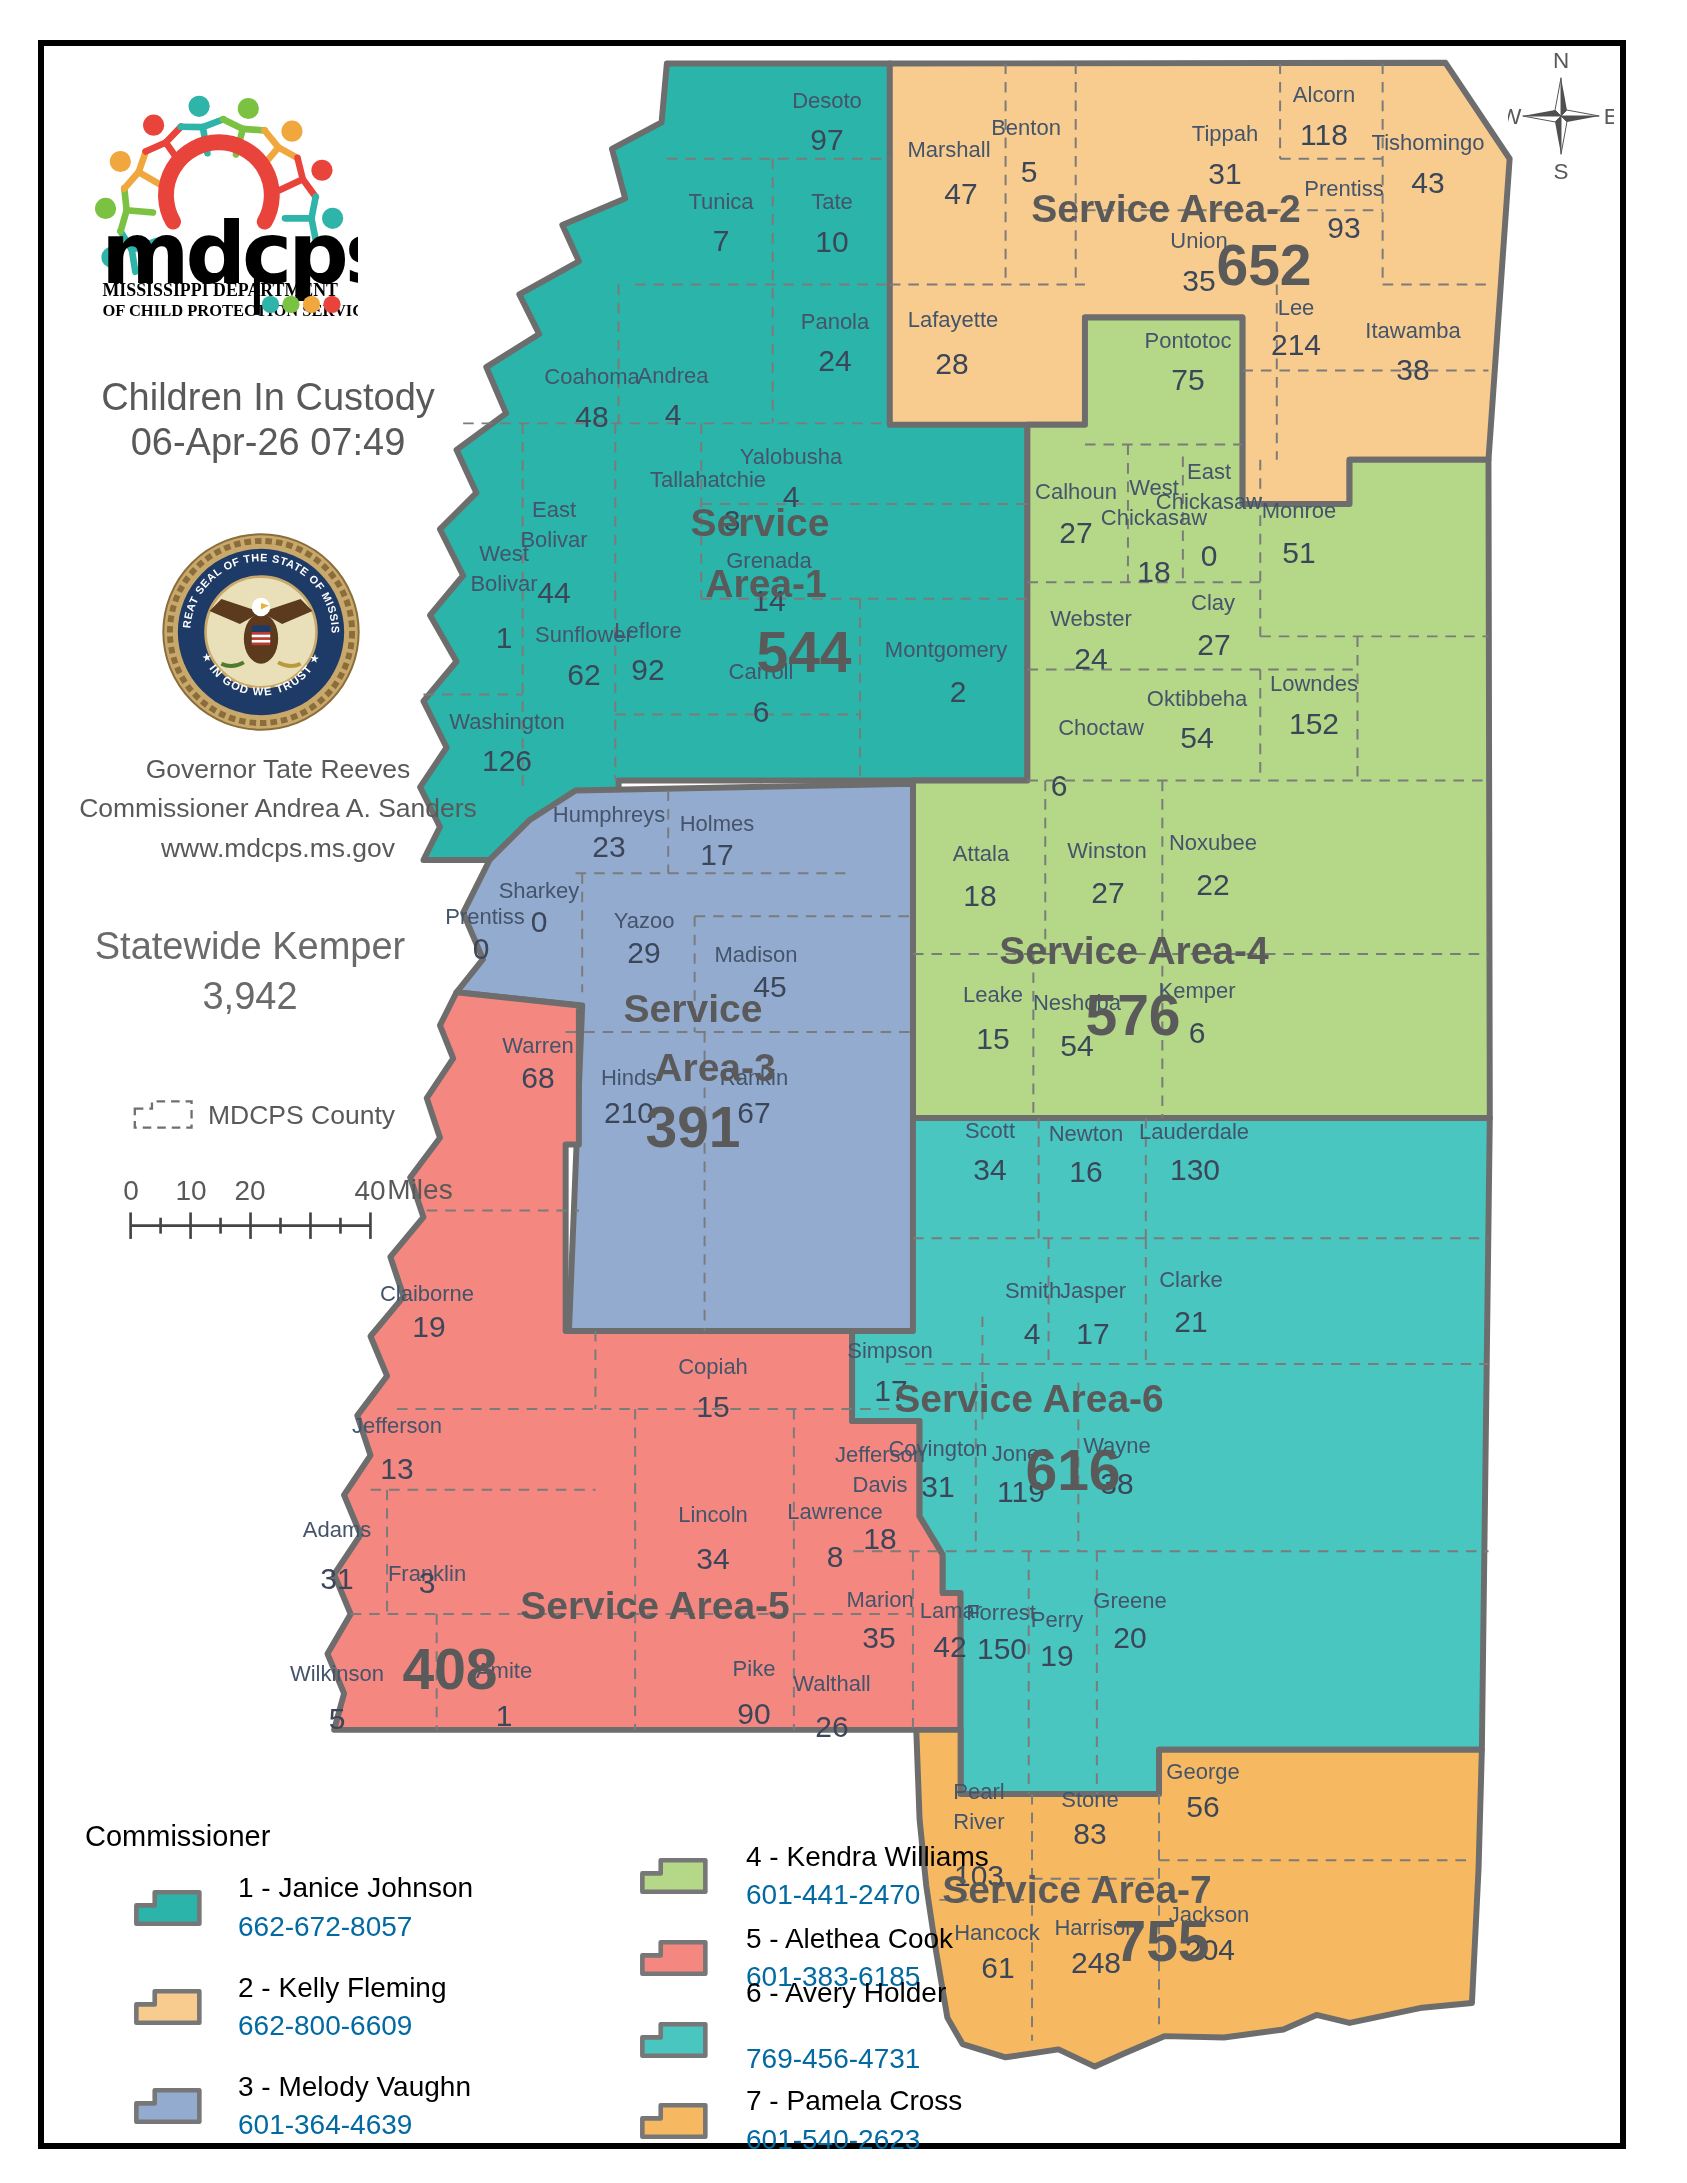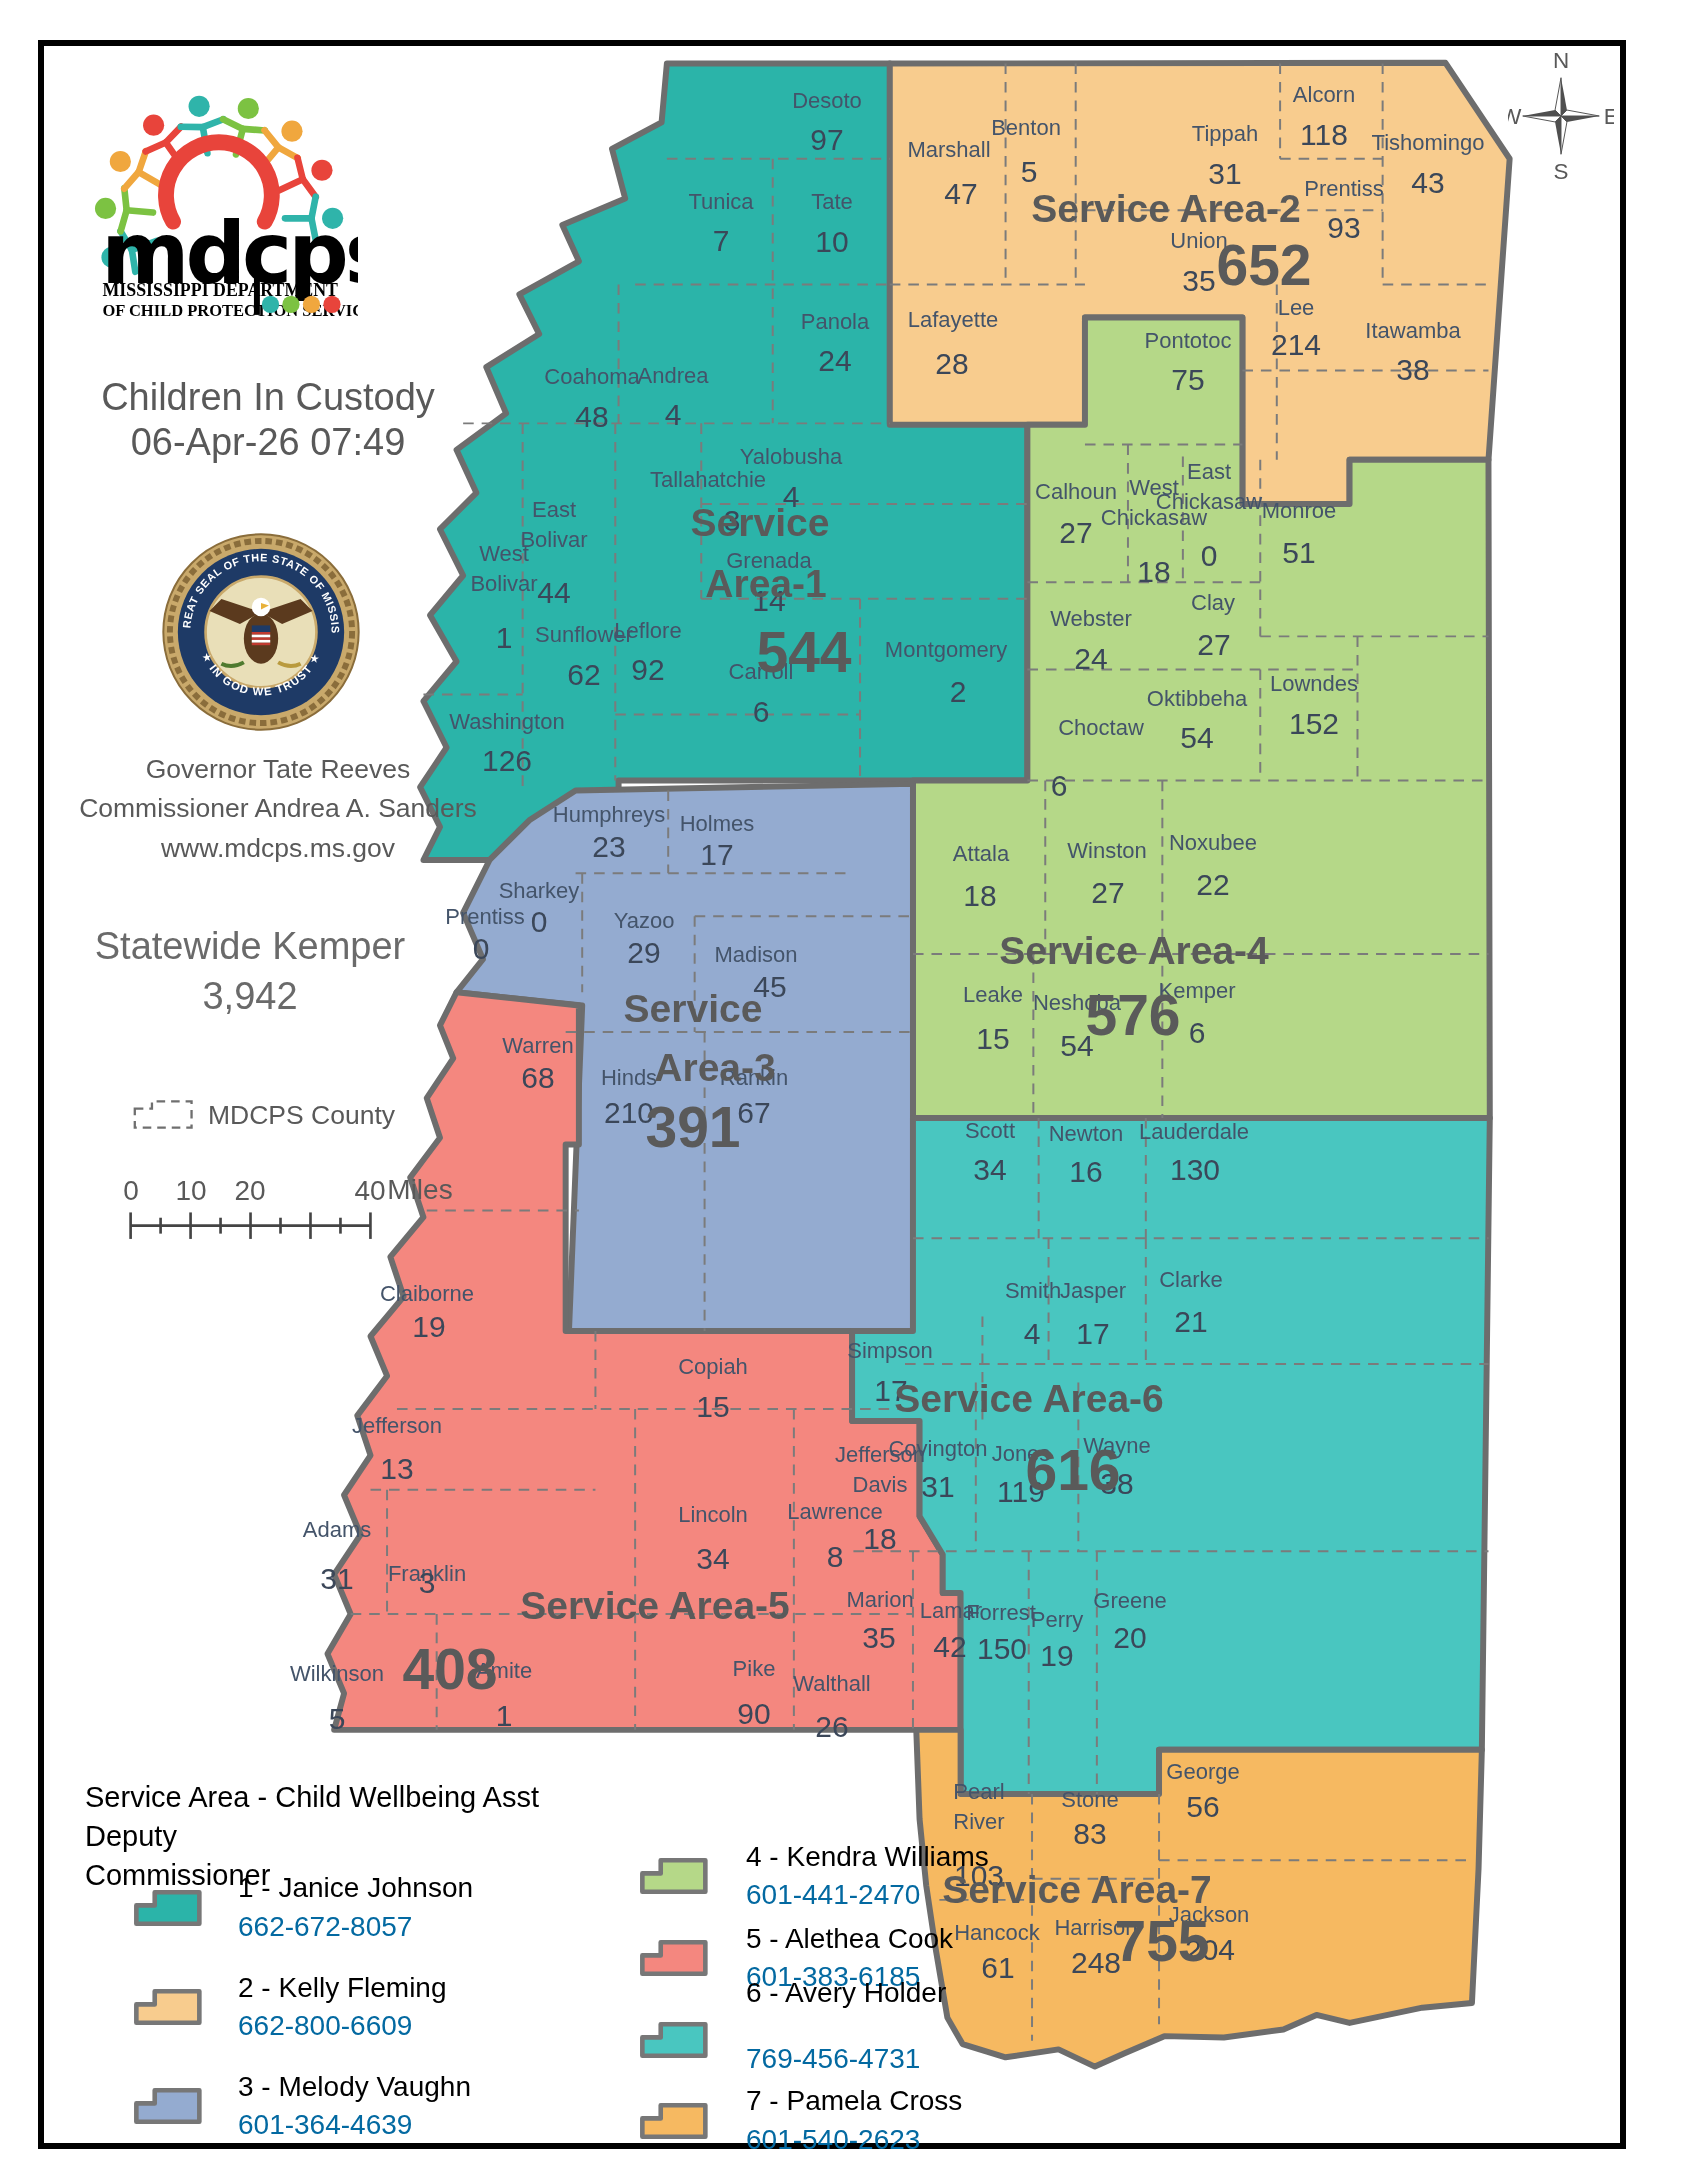--- a/index.html
+++ b/index.html
@@ -402,21 +402,21 @@
         </g>
         <text x="0" y="-72" text-anchor="middle" font-size="34" fill="#595959">N</text>
         <text x="0" y="95" text-anchor="middle" font-size="34" fill="#595959">S</text>
         <text x="-76" y="12" text-anchor="middle" font-size="34" fill="#595959">W</text>
         <text x="76" y="12" text-anchor="middle" font-size="34" fill="#595959">E</text>
       </g>
     </svg>
   </div>
 
   <div class="abs legend-title" style="left:85px;top:1778px;width:543px;">
-    <span>Service Area - Child Wellbeing Asst Deputy</span><br><span>Commissioner</span>
+    <br><span>Commissioner</span>
   </div>
   <div class="abs" style="left:0;top:0;width:1687px;height:2183px;pointer-events:none;">
       <svg width="73" height="42" viewBox="0 0 110 64" style="position: absolute; left: 132px; top: 1887px;">
         <path d="M6,28 L34,28 L34,8 L102,8 L102,56 L6,56 Z" fill="#2bb4a9" stroke="#777" stroke-width="7" stroke-linejoin="round"></path>
       </svg>
       <div class="abs legend-name" style="left: 238px; top: 1872px;">1 - Janice Johnson</div>
       <div class="abs legend-phone" style="left: 238px; top: 1911px;">662-672-8057</div>
       <svg width="73" height="42" viewBox="0 0 110 64" style="position: absolute; left: 132px; top: 1986px;">
         <path d="M6,28 L34,28 L34,8 L102,8 L102,56 L6,56 Z" fill="#f8cc8e" stroke="#777" stroke-width="7" stroke-linejoin="round"></path>
       </svg>

